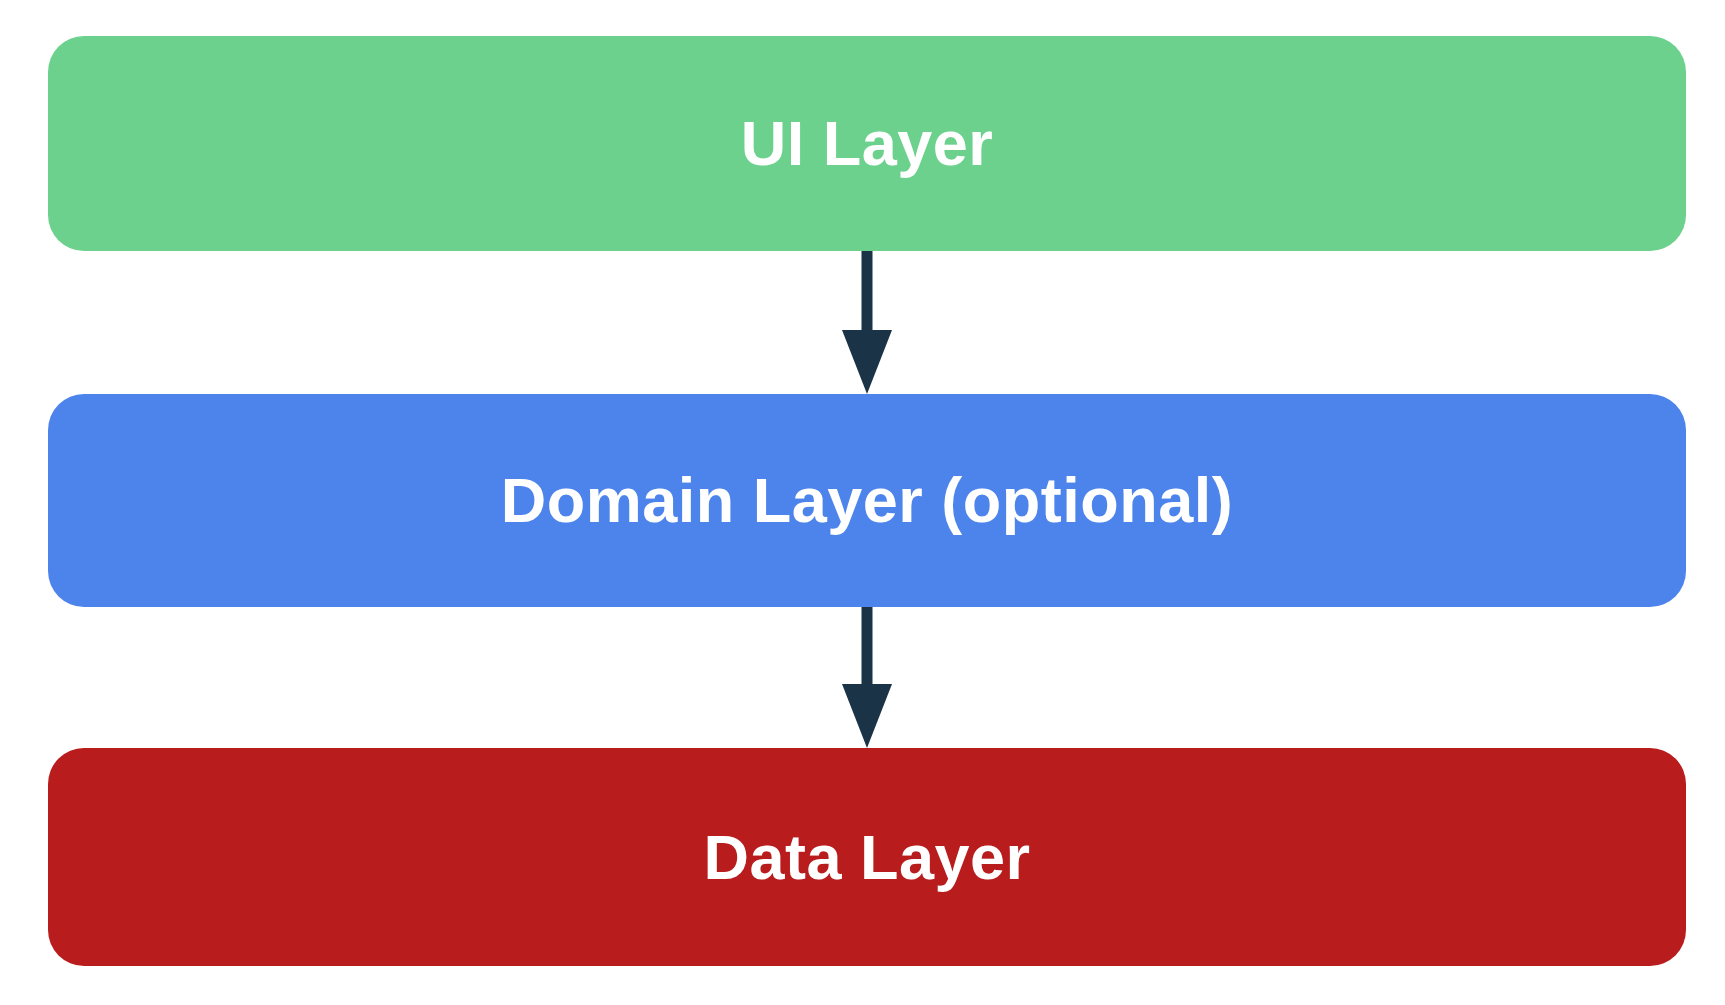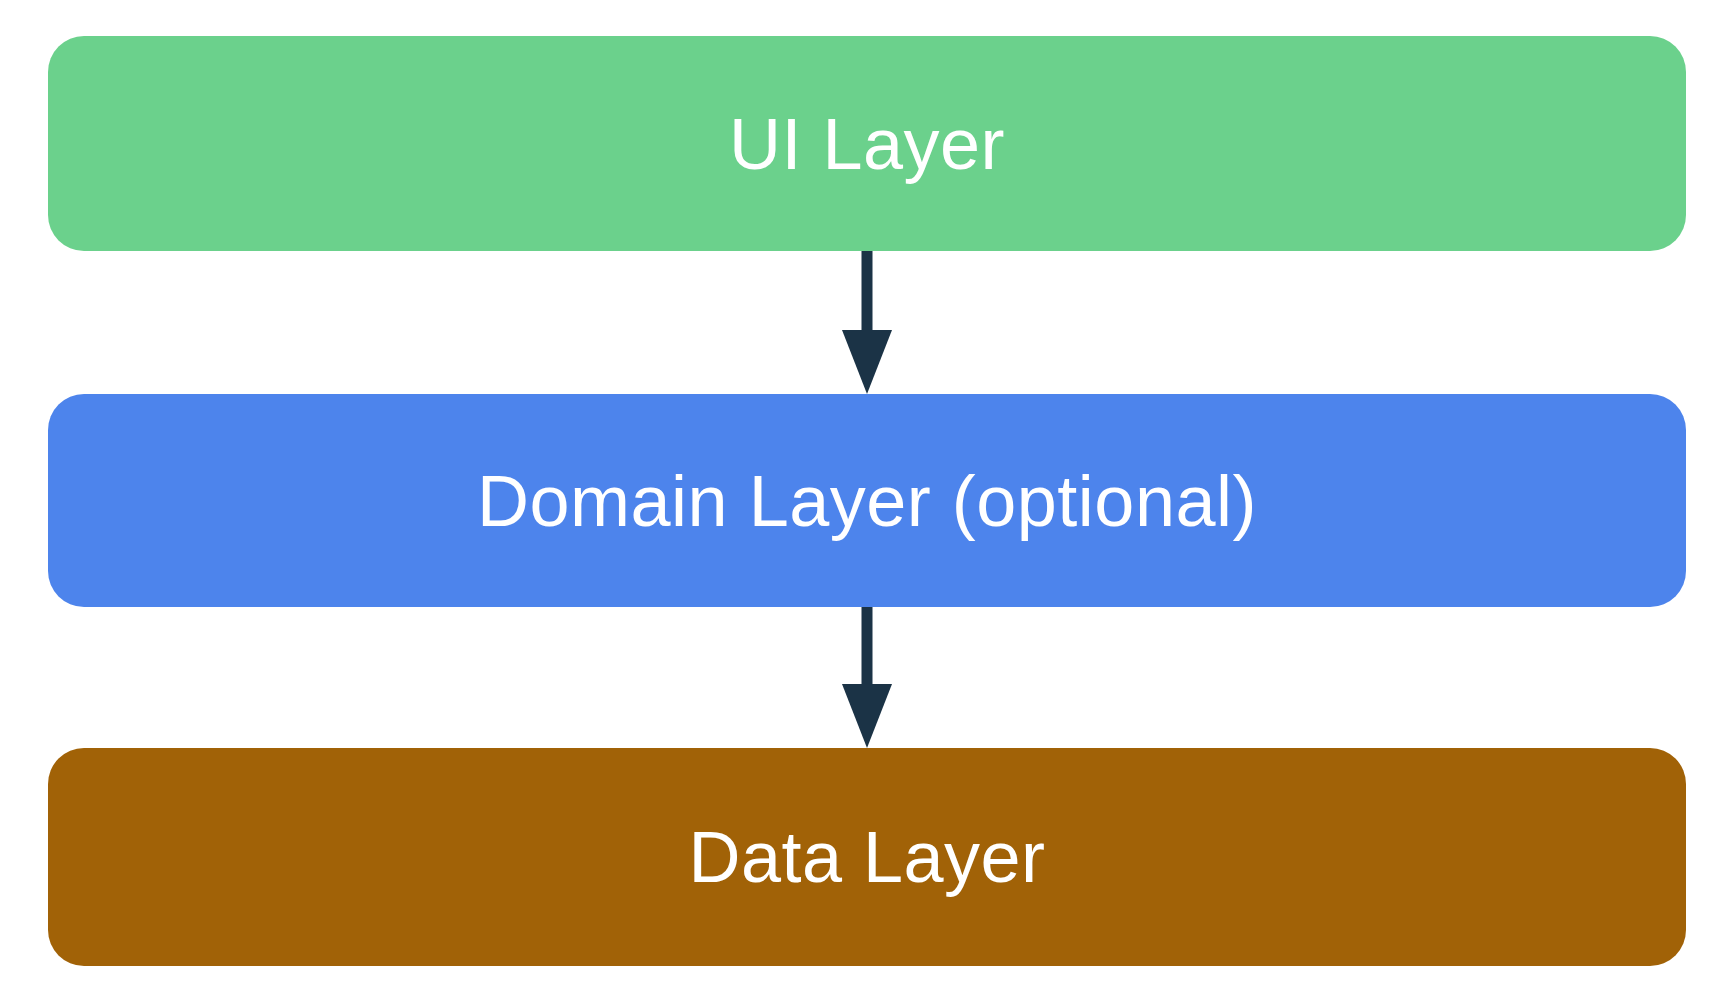--- a/index.html
+++ b/index.html
@@ -15,22 +15,22 @@
   .layer-box {
     position: absolute;
     left: 48px;
     width: 1638px;
     border-radius: 36px;
     display: flex;
     align-items: center;
     justify-content: center;
   }
   .layer-box .layer-label {
-    font-size: 72px;
-    font-weight: 400;
+    font-size: 63px;
+    font-weight: 700;
     letter-spacing: 0.5px;
     line-height: 1;
     white-space: nowrap;
   }
   .box-ui     { top: 36px;  height: 215px; }
   .box-domain { top: 394px; height: 213px; justify-content: center; }
   .box-data   { top: 748px; height: 218px; }
   .connector {
     position: absolute;
     left: 837px;
@@ -61,17 +61,17 @@
     <span class="layer-label">Domain Layer (optional)</span>
   </div>
 
   <div class="connector connector-2">
     <svg viewBox="0 0 60 141" preserveAspectRatio="none">
       <rect x="24.5" y="0" width="11" height="82" fill="#1B3346"></rect>
       <polygon points="5,77 55,77 30,141" fill="#1B3346"></polygon>
     </svg>
   </div>
 
-  <div class="layer-box box-data" style="background-color: #a16207; color: rgb(255, 255, 255);">
+  <div class="layer-box box-data" style="background-color: #b91c1c; color: rgb(255, 255, 255);">
     <span class="layer-label">Data Layer</span>
   </div>
 
 </div>
 
 </body></html>

